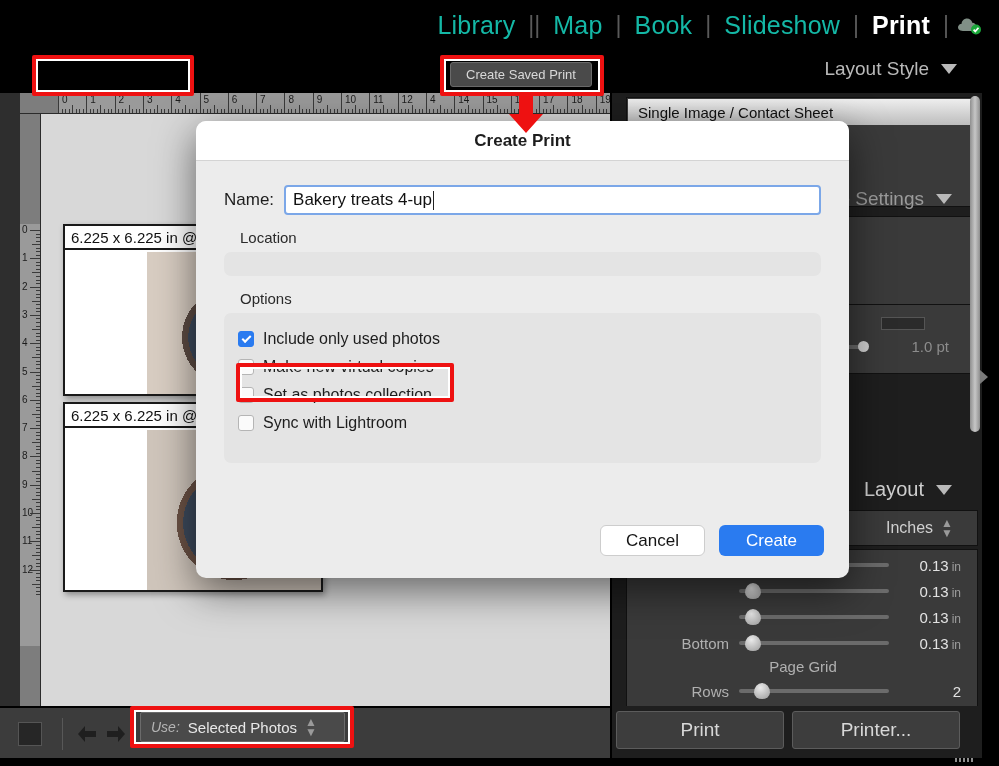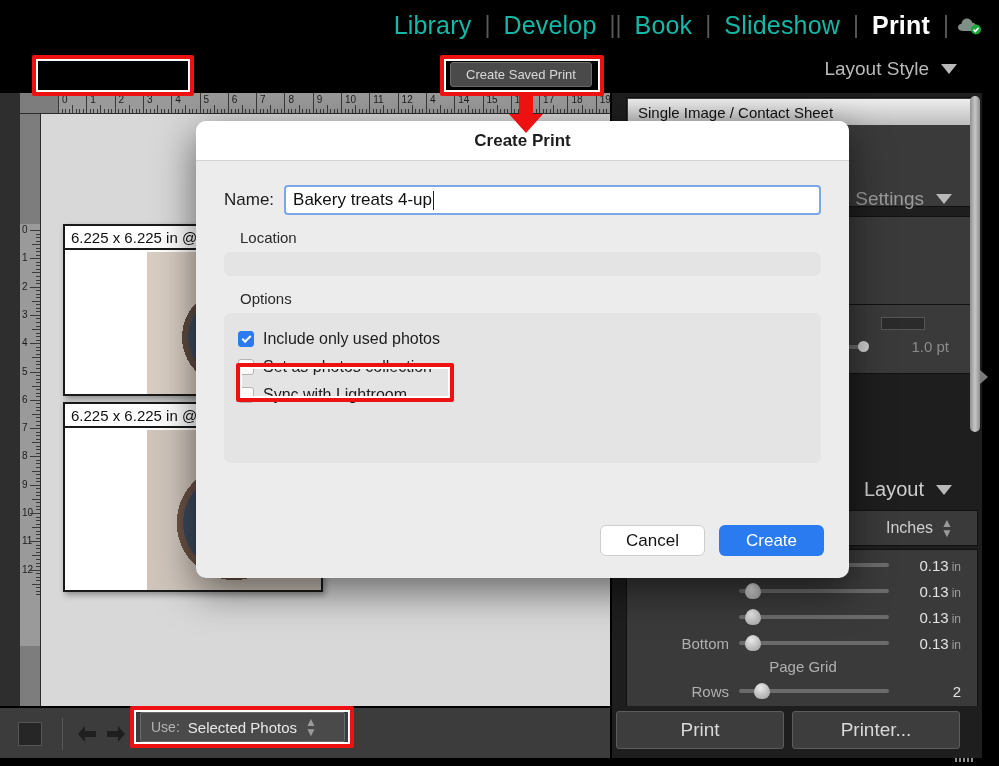--- a/index.html
+++ b/index.html
@@ -189,21 +189,21 @@
     background: #3c3c3c; border-top: 2px solid #000;
   }
   #tb-square { position:absolute; left:18px; top:14px; width:24px; height:24px; background:#262626; border:1px solid #555;}
   #tb-divider { position:absolute; left:62px; top:10px; width:1px; height:32px; background:#585858;}
   .arrow-btn { position:absolute; top:16px; width:22px; height:20px; }
   #use-box {
     position: absolute; left: 140px; top: 712px; width: 205px; height: 30px;
     background: #4a4a4a; border: 1px solid #6b6b6b; border-radius: 2px;
     display: flex; align-items: center; padding-left: 10px; gap: 8px;
   }
-  #use-label { color:#b4b4b4; font-size:14px; }
+  #use-label { color:#b4b4b4; font-size:14px;font-style:italic; }
   #use-value { color:#e8e8e8; font-size:15px; }
 
   #bottom-right {
     position: absolute; left: 612px; top: 706px; width: 370px; height: 52px;
     background: #1e1e1e;
   }
   .big-btn {
     position: absolute; top: 5px; height: 38px; width: 168px;
     background: #3d3d3d; border: 1px solid #5c5c5c; border-radius: 3px;
     color: #d8d8d8; font-size: 19px;
@@ -276,22 +276,22 @@
 </style>
 </head>
 <body>
 
 <div id="app">
 
   <div id="topbar">
     <div id="module-nav">
       <span class="module">Library</span>
       <span class="module-sep">|</span>
-      <span class="module">Develop</span>
       <span class="module-sep">|</span>
+      <span class="module">Map</span>
       <span class="module-sep">|</span>
       <span class="module">Book</span>
       <span class="module-sep">|</span>
       <span class="module">Slideshow</span>
       <span class="module-sep">|</span>
       <span class="module active">Print</span>
       <span class="module-sep">|</span>
       <span id="cloud-icon">
         <svg width="26" height="20" viewBox="0 0 26 20">
           <path d="M7 16 C3 16 1.5 13.5 2.2 11.3 C2.8 9.4 4.6 8.7 5.6 8.7 C5.8 5.8 8.2 3.6 11 3.6 C13.6 3.6 15.8 5.4 16.3 7.8 C18.6 7.9 20.3 9.7 20.3 11.9 C20.3 14.2 18.5 16 16.2 16 Z" fill="#808f86"></path>
@@ -761,20 +761,24 @@
       <div class="group-label">Options</div>
       <div class="group-box" style="height:150px;">
         <div class="chk-row">
           <span class="chk on">
               <span class="tick"></span>
             </span>
           <span class="chk-label">Include only used photos</span>
         </div>
         <div class="chk-row">
           <span class="chk"></span>
+          <span class="chk-label">Make new virtual copies</span>
+        </div>
+        <div class="chk-row">
+          <span class="chk"></span>
           <span class="chk-label">Set as photos collection</span>
         </div>
         <div class="chk-row">
           <span class="chk"></span>
           <span class="chk-label">Sync with Lightroom</span>
         </div>
       </div>
     </div>
 
     <div id="dlg-buttons">

